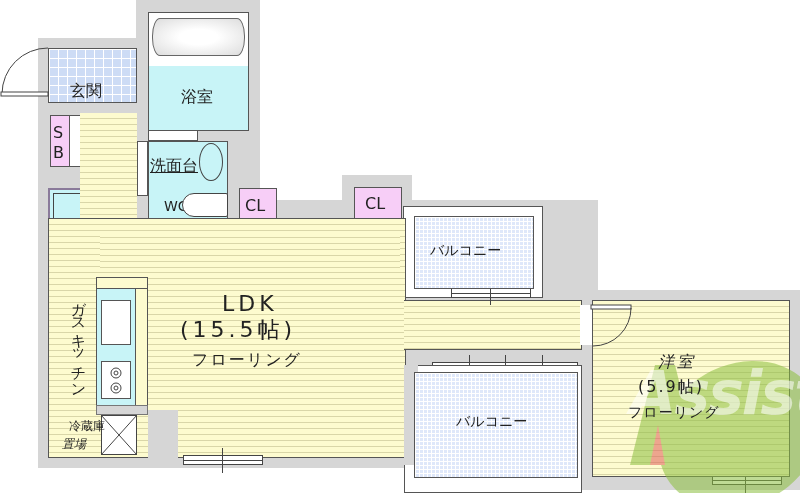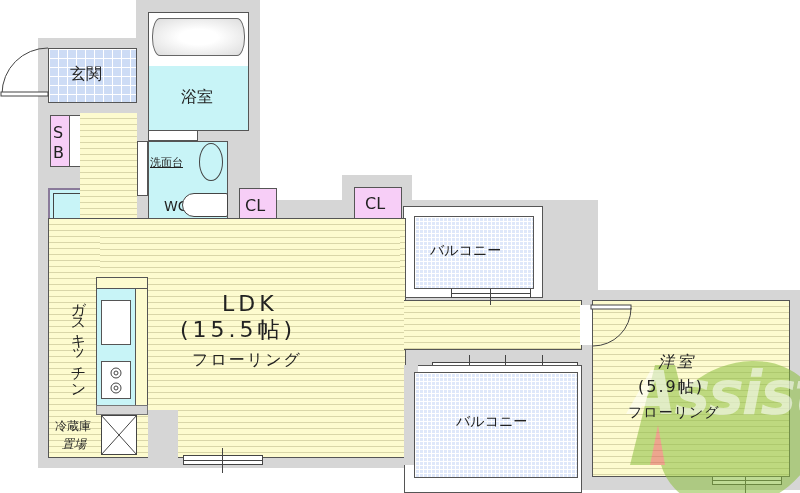--- a/index.html
+++ b/index.html
@@ -17,41 +17,41 @@
   .tile-entry { background-color: #cddcf5;
                 background-image: linear-gradient(to right, #ffffff 1px, transparent 1px),
                                   linear-gradient(to bottom, #ffffff 1px, transparent 1px);
                 background-size: 9px 9px; border: 1px solid #555; }
   .aqua { background: #c8f4f7; border: 1px solid #555; }
   .pink { background: #f7cef7; border: 1px solid #555; }
   .white { background: #ffffff; border: 1px solid #555; }
   .label { position: absolute; white-space: nowrap; text-align: center; line-height: 1.1; }
   .lbl16 { font-size: 16px; }
   .lbl14 { font-size: 14px; }
-  .lbl13 { font-size: 11px; text-decoration: underline; }
+  .lbl13 { font-size: 16px; text-decoration: underline; }
   .lbl12 { font-size: 12px; }
   .big { font-size: 22px; letter-spacing: 4px; }
   .vertical { writing-mode: vertical-rl; text-orientation: upright; font-size: 15px; letter-spacing: -1px; }
   .window { background: #fff; border: 1px solid #444; }
   .window::after { content: ""; position: absolute; left: 0; right: 0; top: 50%; border-top: 1px solid #444; }
   .mullion { position: absolute; width: 1px; background: #444; }
   .watermark { opacity: 0.55; }
 </style>
 </head>
 <body>
 
 <div class="abs wall" style="left:38px;top:38px;width:100px;height:430px;"></div>
 <div class="abs wall" style="left:136px;top:0;width:124px;height:240px;"></div>
 <div class="abs wall" style="left:38px;top:200px;width:560px;height:268px;"></div>
 <div class="abs wall" style="left:342px;top:175px;width:70px;height:60px;"></div>
 <div class="abs wall" style="left:578px;top:290px;width:222px;height:200px;"></div>
 <div class="abs" style="left:403px;top:206px;width:140px;height:92px;border:1px solid #555;background:#fff;"></div>
 
 <div class="abs tile-entry" style="left:48px;top:48px;width:89px;height:55px;"></div>
-<div class="label lbl16" style="left:70px;top:65px;text-align:center;">玄関</div>
+<div class="label lbl16" style="left:70px;top:82px;text-align:center;">玄関</div>
 <svg class="abs" style="left:0;top:46px;" width="50" height="52" viewBox="0 0 50 52">
   <path d="M48 2 A46 46 0 0 0 2 48" fill="none" stroke="#444" stroke-width="1"></path>
   <rect x="1" y="46" width="47" height="4" fill="#fff" stroke="#444" stroke-width="1"></rect>
 </svg>
 
 <div class="abs pink" style="left:50px;top:115px;width:20px;height:52px;"></div>
 <div class="label lbl16" style="left:53px;top:124px;">S</div>
 <div class="label lbl16" style="left:53px;top:144px;">B</div>
 <div class="abs white" style="left:69px;top:115px;width:12px;height:52px;"></div>
 
@@ -101,21 +101,21 @@
     <circle cx="15" cy="27" r="2" fill="none" stroke="#444"></circle>
 </svg>
 <div class="label vertical" style="left:70px;top:292px;">ガスキッチン</div>
 <div class="abs wall" style="left:96px;top:405px;width:52px;height:10px;border:1px solid #777;"></div>
 
 <svg class="abs" style="left:101px;top:415px;" width="36" height="40" viewBox="0 0 36 40">
   <rect x="0.5" y="0.5" width="35" height="39" fill="#fff" stroke="#444"></rect>
   <line x1="0" y1="0" x2="36" y2="40" stroke="#444"></line>
     <line x1="36" y1="0" x2="0" y2="40" stroke="#444"></line>
 </svg>
-<div class="label lbl12" style="left:55px;top:420px;">冷蔵庫</div>
+<div class="label lbl12" style="left:69px;top:420px;">冷蔵庫</div>
 <div class="label lbl12" style="left:62px;top:438px;font-style:italic;">置場</div>
 <div class="abs wall" style="left:148px;top:410px;width:30px;height:50px;"></div>
 
 <div class="abs window" style="left:183px;top:455px;width:80px;height:10px;"></div>
 <div class="mullion" style="left:222px;top:448px;height:25px;"></div>
 <div class="abs window" style="left:451px;top:288px;width:80px;height:10px;"></div>
 <div class="mullion" style="left:490px;top:280px;height:25px;"></div>
 <div class="abs window" style="left:432px;top:362px;width:146px;height:10px;"></div>
 <div class="mullion" style="left:469px;top:355px;height:25px;"></div>
 <div class="mullion" style="left:505px;top:355px;height:25px;"></div>

